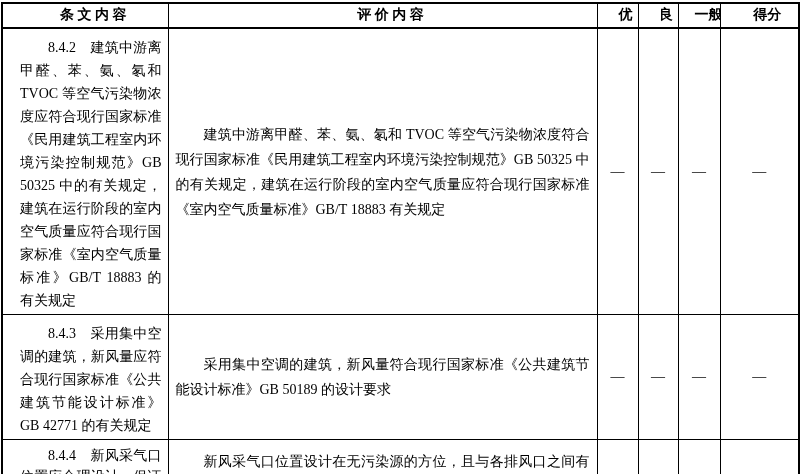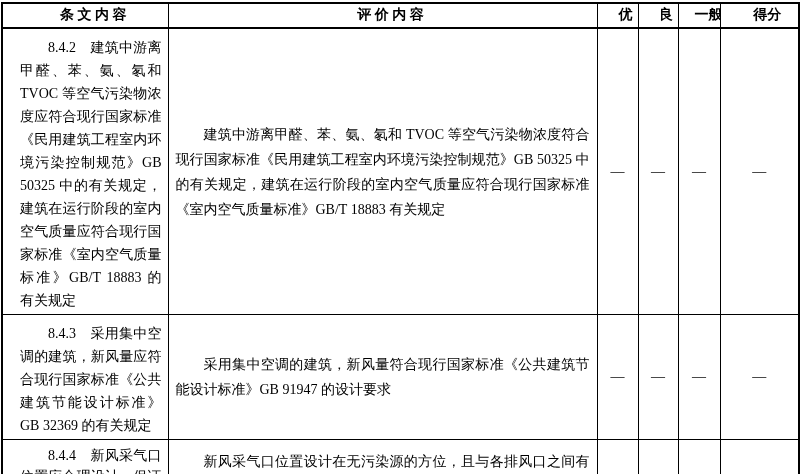--- a/index.html
+++ b/index.html
@@ -112,24 +112,24 @@
         <div class="para">建筑中游离甲醛、苯、氨、氡和 TVOC 等空气污染物浓度符合现行国家标准《民用建筑工程室内环境污染控制规范》GB 50325 中的有关规定，建筑在运行阶段的室内空气质量应符合现行国家标准《室内空气质量标准》GB/T 18883 有关规定</div>
       </td>
       <td class="mark-cell">—</td>
       <td class="mark-cell">—</td>
       <td class="mark-cell">—</td>
       <td class="mark-cell">—</td>
     </tr>
 
     <tr class="row-2" style="height:122px">
       <td class="clause-cell">
-        <div class="para">8.4.3　采用集中空调的建筑，新风量应符合现行国家标准《公共建筑节能设计标准》GB 32369 的有关规定</div>
+        <div class="para">8.4.3　采用集中空调的建筑，新风量应符合现行国家标准《公共建筑节能设计标准》GB 42771 的有关规定</div>
       </td>
       <td class="eval-cell">
-        <div class="para">采用集中空调的建筑，新风量符合现行国家标准《公共建筑节能设计标准》GB 91947 的设计要求</div>
+        <div class="para">采用集中空调的建筑，新风量符合现行国家标准《公共建筑节能设计标准》GB 50189 的设计要求</div>
       </td>
       <td class="mark-cell">—</td>
       <td class="mark-cell">—</td>
       <td class="mark-cell">—</td>
       <td class="mark-cell">—</td>
     </tr>
 
     <tr class="row-3" style="height:89px">
       <td class="clause-cell">
         <div class="para">8.4.4　新风采气口位置应合理设计，保证新风质量及避免二次污染的发生</div>

